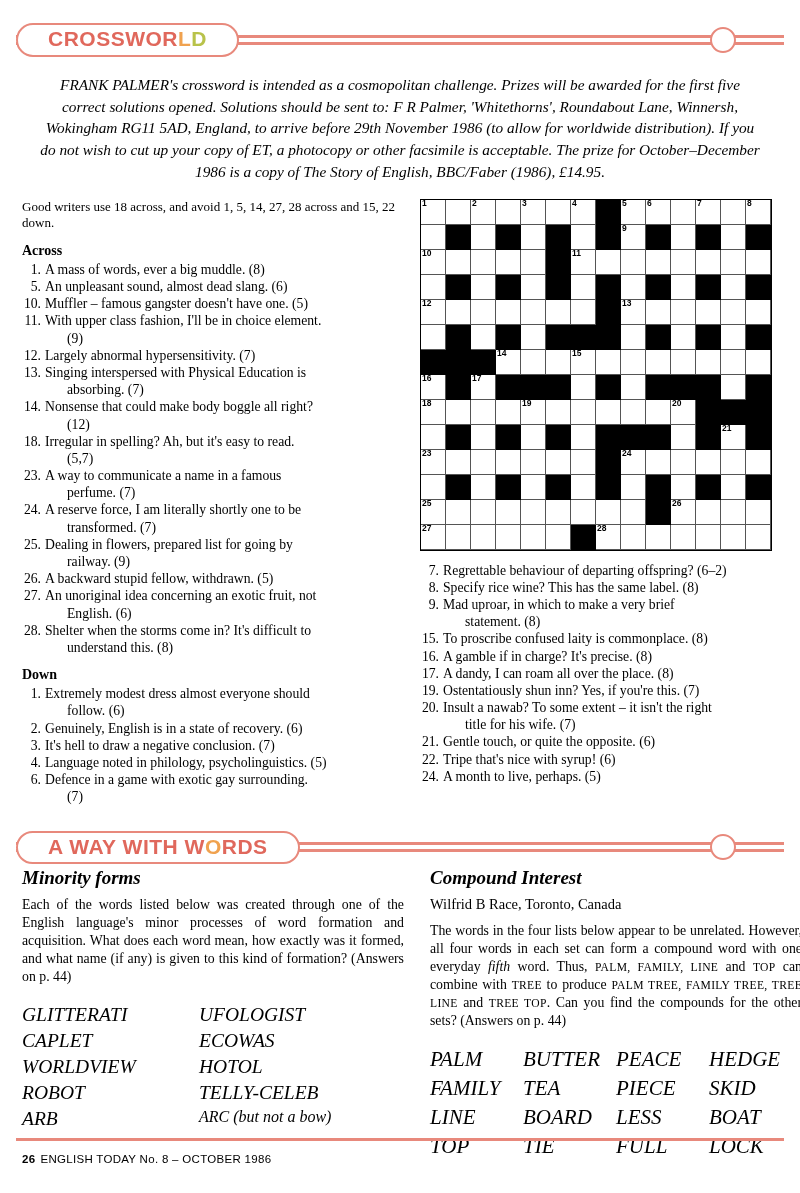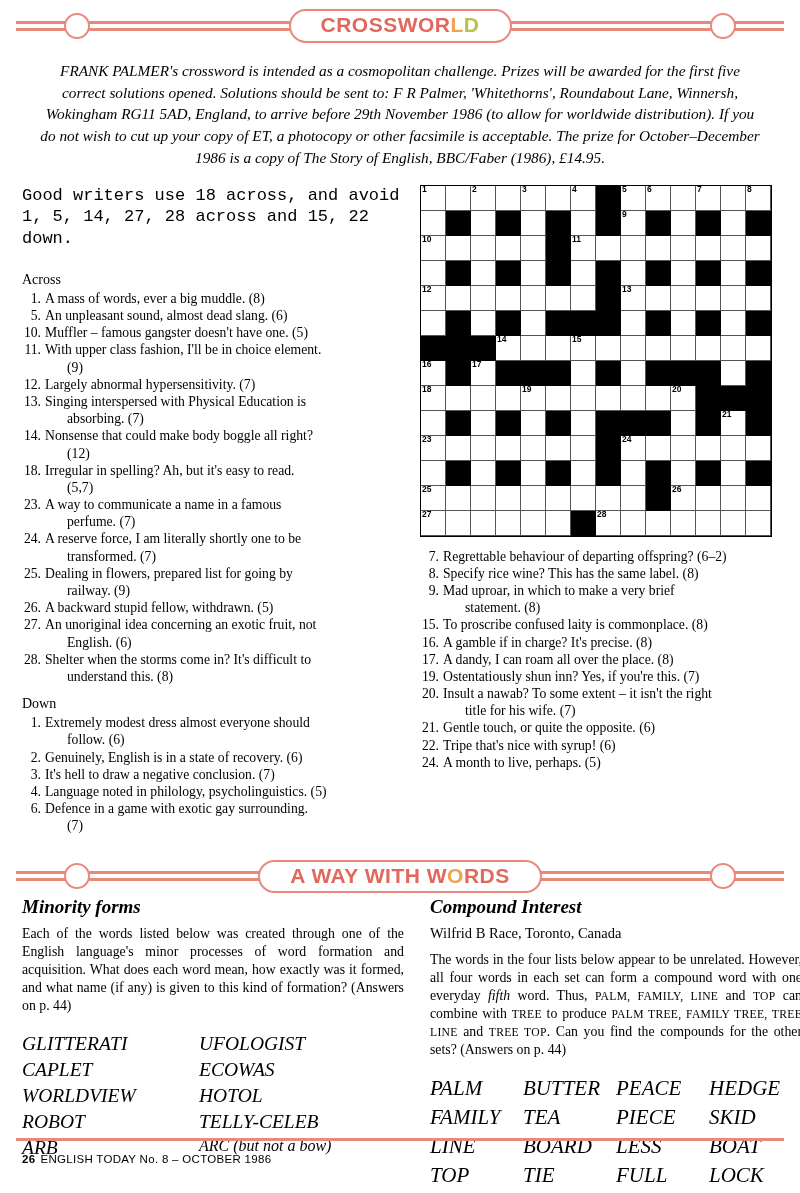--- a/index.html
+++ b/index.html
@@ -10,24 +10,23 @@
     font-family:"Liberation Serif", serif;
     color:#000;
     position:relative;
     overflow:hidden;
   }
 
   
   .banner-wrap{
     position:relative;
     height:40px;
-    margin:6px 16px 0 16px;
+    margin:20px 16px 0 16px;
     display:flex;
     align-items:center;
-    justify-content:center;
   }
   .banner-rule{
     position:absolute;
     left:0; right:0; top:50%;
     transform:translateY(-50%);
     height:10px;
     border-top:3px solid #e8897c;
     border-bottom:3px solid #e8897c;
   }
   .banner-caps{
@@ -67,27 +66,26 @@
     font-family:"Liberation Serif", serif;
   }
 
   
   .cols{
     position:relative;
     margin:16px 22px 0 22px;
   }
   .lead{
     width:385px;
-    font-size:17px;
+    font-size:13px;
     line-height:1.28;
-    margin-bottom:22px;
-    font-family:Liberation Mono, monospace;
+    margin-bottom:11px;
   }
   .seclabel{
-    font-weight:normal;
+    font-weight:bold;
     font-size:14px;
     margin:0 0 2px 0;
   }
   .clues{ list-style:none; margin:0; padding:0; }
   .clue{
     display:flex;
     font-size:13.7px;
     line-height:1.255;
     margin-bottom:0px;
   }

